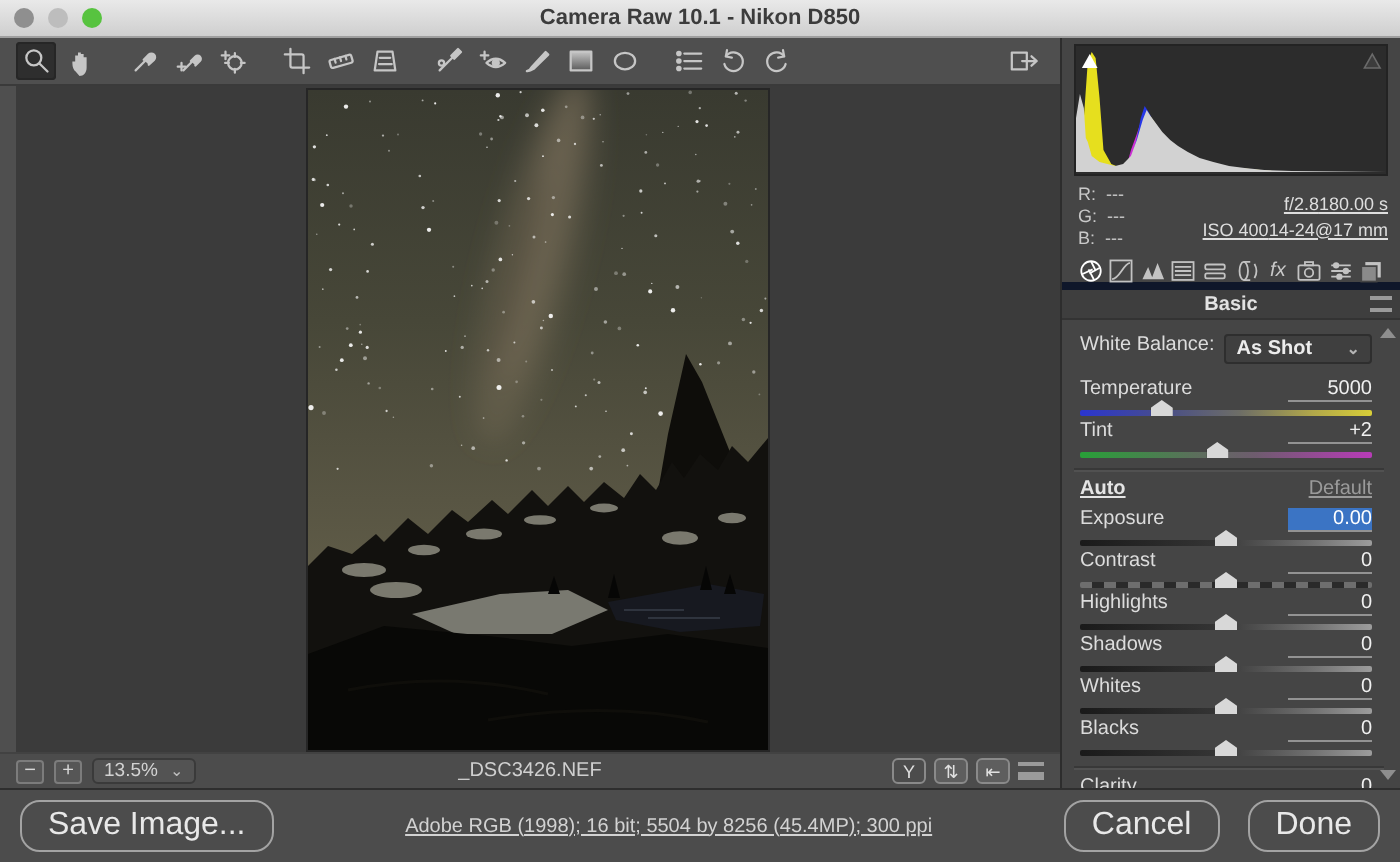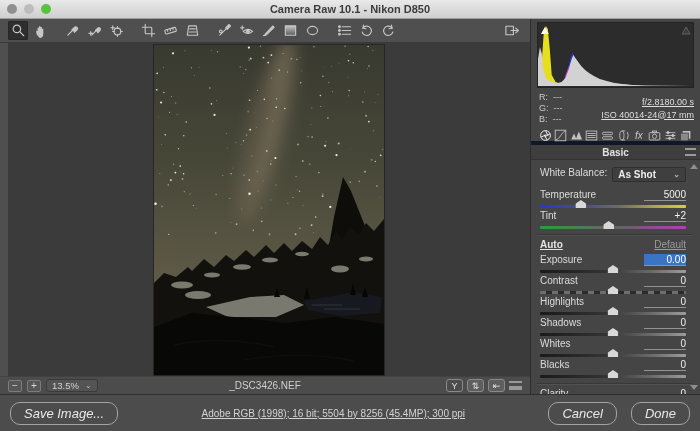--- a/index.html
+++ b/index.html
@@ -108,21 +108,21 @@
   .pdiv { border:none; border-top:1px solid #383838; box-shadow:0 1px 0 #515151;
     margin:4px -6px 4px -3px; }
   .adrow { display:flex; justify-content:space-between; gap:18px; height:13px; margin-bottom:2px; }
   .adrow .auto { font-size:10px; color:#e4e4e4; text-decoration:underline; font-weight:bold; }
   .adrow .def { font-size:10px; color:#9a9a9a; text-decoration:underline; }
 
   
   .footer { height:37px; flex:0 0 auto; background:#4c4c4c; border-top:1px solid #2e2e2e;
     display:flex; align-items:center; padding:0 10px; }
   .pill { border:1px solid #a3a3a3; border-radius:10px; background:transparent;
-    color:#e8e8e8; font-size:13px; padding:3px 13px; font-family:inherit; white-space:nowrap;font-style:italic; }
+    color:#e8e8e8; font-size:16px; padding:3px 13px; font-family:inherit; white-space:nowrap; }
   .wflink { font-size:10px; color:#d2d2d2; text-decoration:underline; margin:0 auto;
     padding:0 8px; }
   .fbtns { display:flex; gap:14px; }
 </style>
 </head>
 <body>
 
 <div class="window">
 
   <div class="titlebar">

